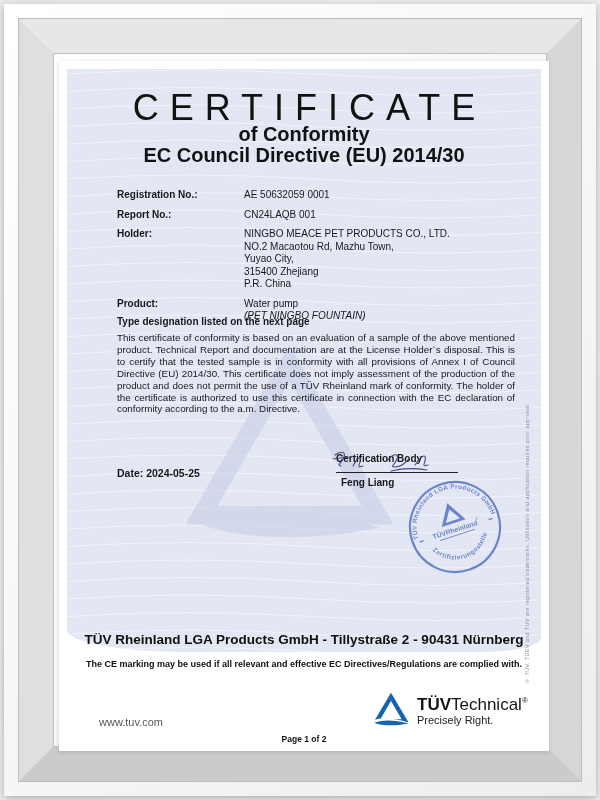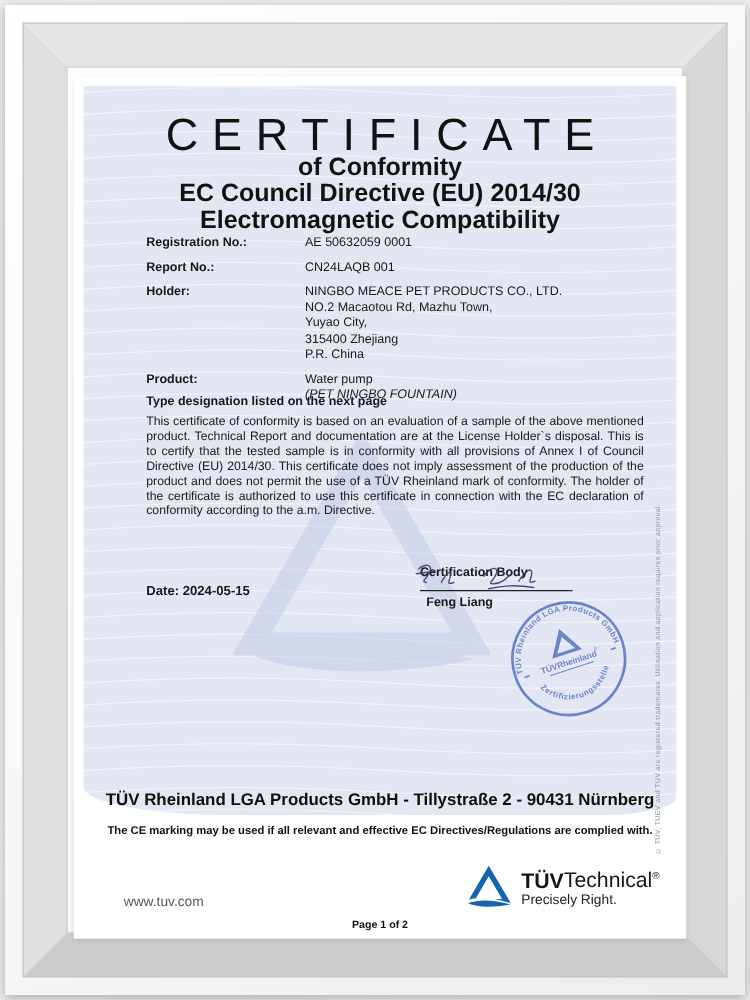--- a/index.html
+++ b/index.html
@@ -62,21 +62,20 @@
 
     <svg class="abs watermark" viewBox="0 0 100 95">
       <path d="M50 7 L93 81 L7 81 Z" fill="none" stroke="#c3cde6" stroke-width="9"></path>
       <path d="M8 86 C 34 77 62 79 94 87 C 66 93 32 94 8 86 Z" fill="#c3cde6"></path>
     </svg>
 
     <div class="abs title">CERTIFICATE</div>
     <div class="abs subtitles">
       <div>of Conformity</div>
       <div>EC Council Directive (EU) 2014/30</div>
-      <div>Electromagnetic Compatibility</div>
     </div>
 
     <div class="abs fields">
       <div class="frow">
         <div class="flabel">Registration No.:</div>
         <div class="fval">AE 50632059 0001</div>
       </div>
       <div class="frow">
         <div class="flabel">Report No.:</div>
         <div class="fval">CN24LAQB 001</div>
@@ -110,21 +109,21 @@
         <path d="M4 9 C 9 5 15 5 13 11 C 11 17 5 19 10 20"></path>
         <path d="M2 13 L17 11"></path>
         <path d="M22 20 C 27 11 31 9 29 16 C 28 20 26 22 32 20"></path>
         <path d="M56 15 C 62 7 68 7 66 13 C 64 19 58 21 64 21 C 70 21 74 17 78 13"></path>
         <path d="M84 19 C 90 9 96 7 94 15 C 93 19 91 21 97 19"></path>
         <path d="M60 25 C 72 22 84 22 96 24"></path>
       </g>
     </svg>
     <div class="abs sig-line"></div>
     <div class="abs signer">Feng Liang</div>
-    <div class="abs date-line">Date: 2024-05-15</div>
+    <div class="abs date-line">Date: 2024-05-25</div>
 
     <svg class="abs stamp" viewBox="0 0 120 120">
       <defs>
         <path id="arcTop" d="M14 60 A46 46 0 1 1 106 60"></path>
         <path id="arcBot" d="M21 60 A39 39 0 0 0 99 60"></path>
       </defs>
       <circle cx="60" cy="60" r="54" fill="none" stroke="#5673c3" stroke-width="2.6"></circle>
       <text font-size="7.6" font-weight="700" fill="#5673c3" letter-spacing="0.4">
         <textPath href="#arcTop" startOffset="50%" text-anchor="middle">TÜV Rheinland LGA Products GmbH</textPath>
       </text>

